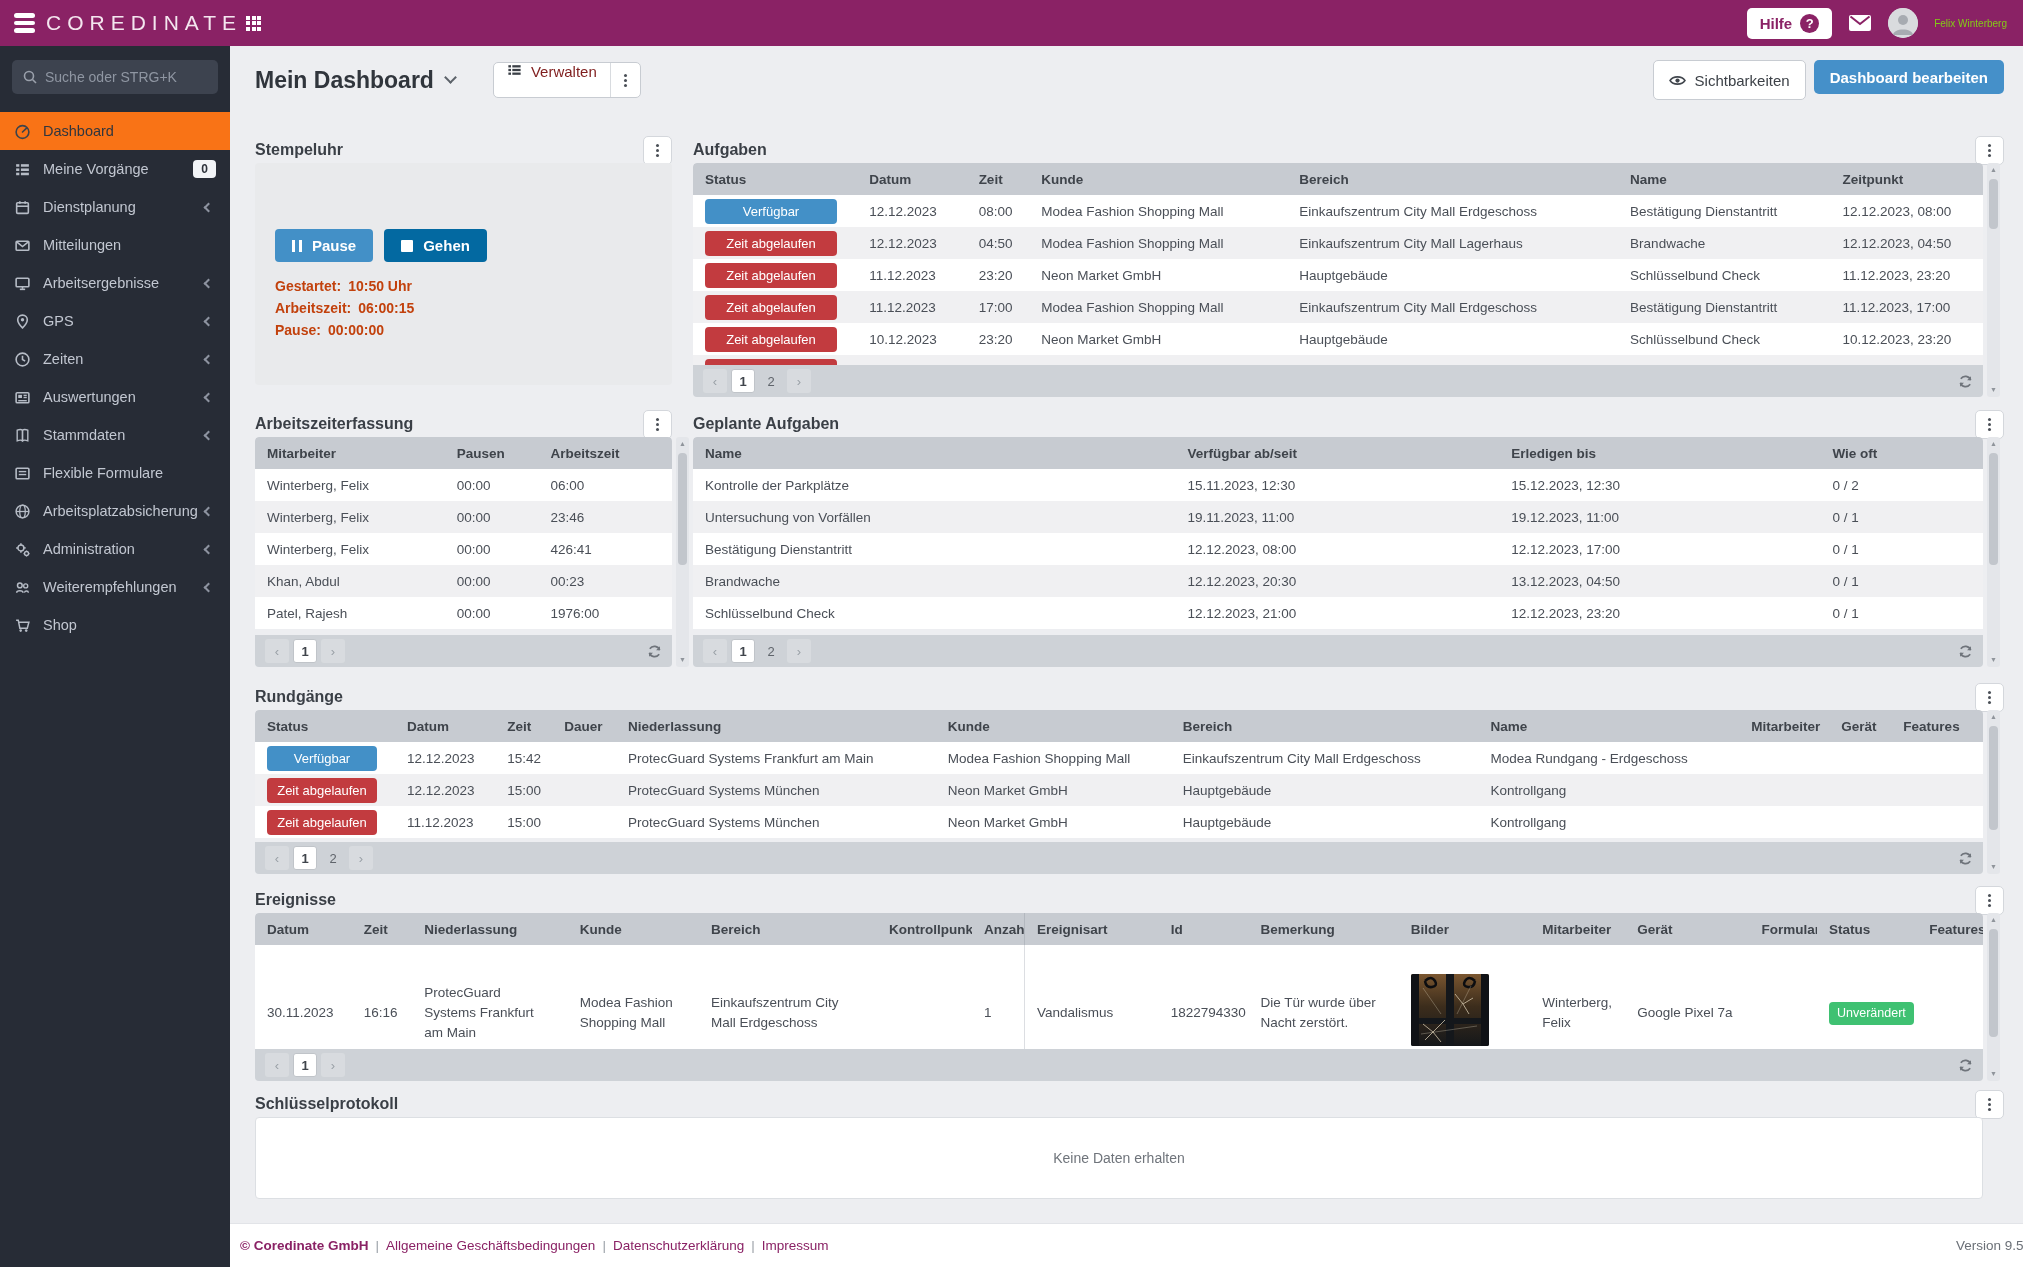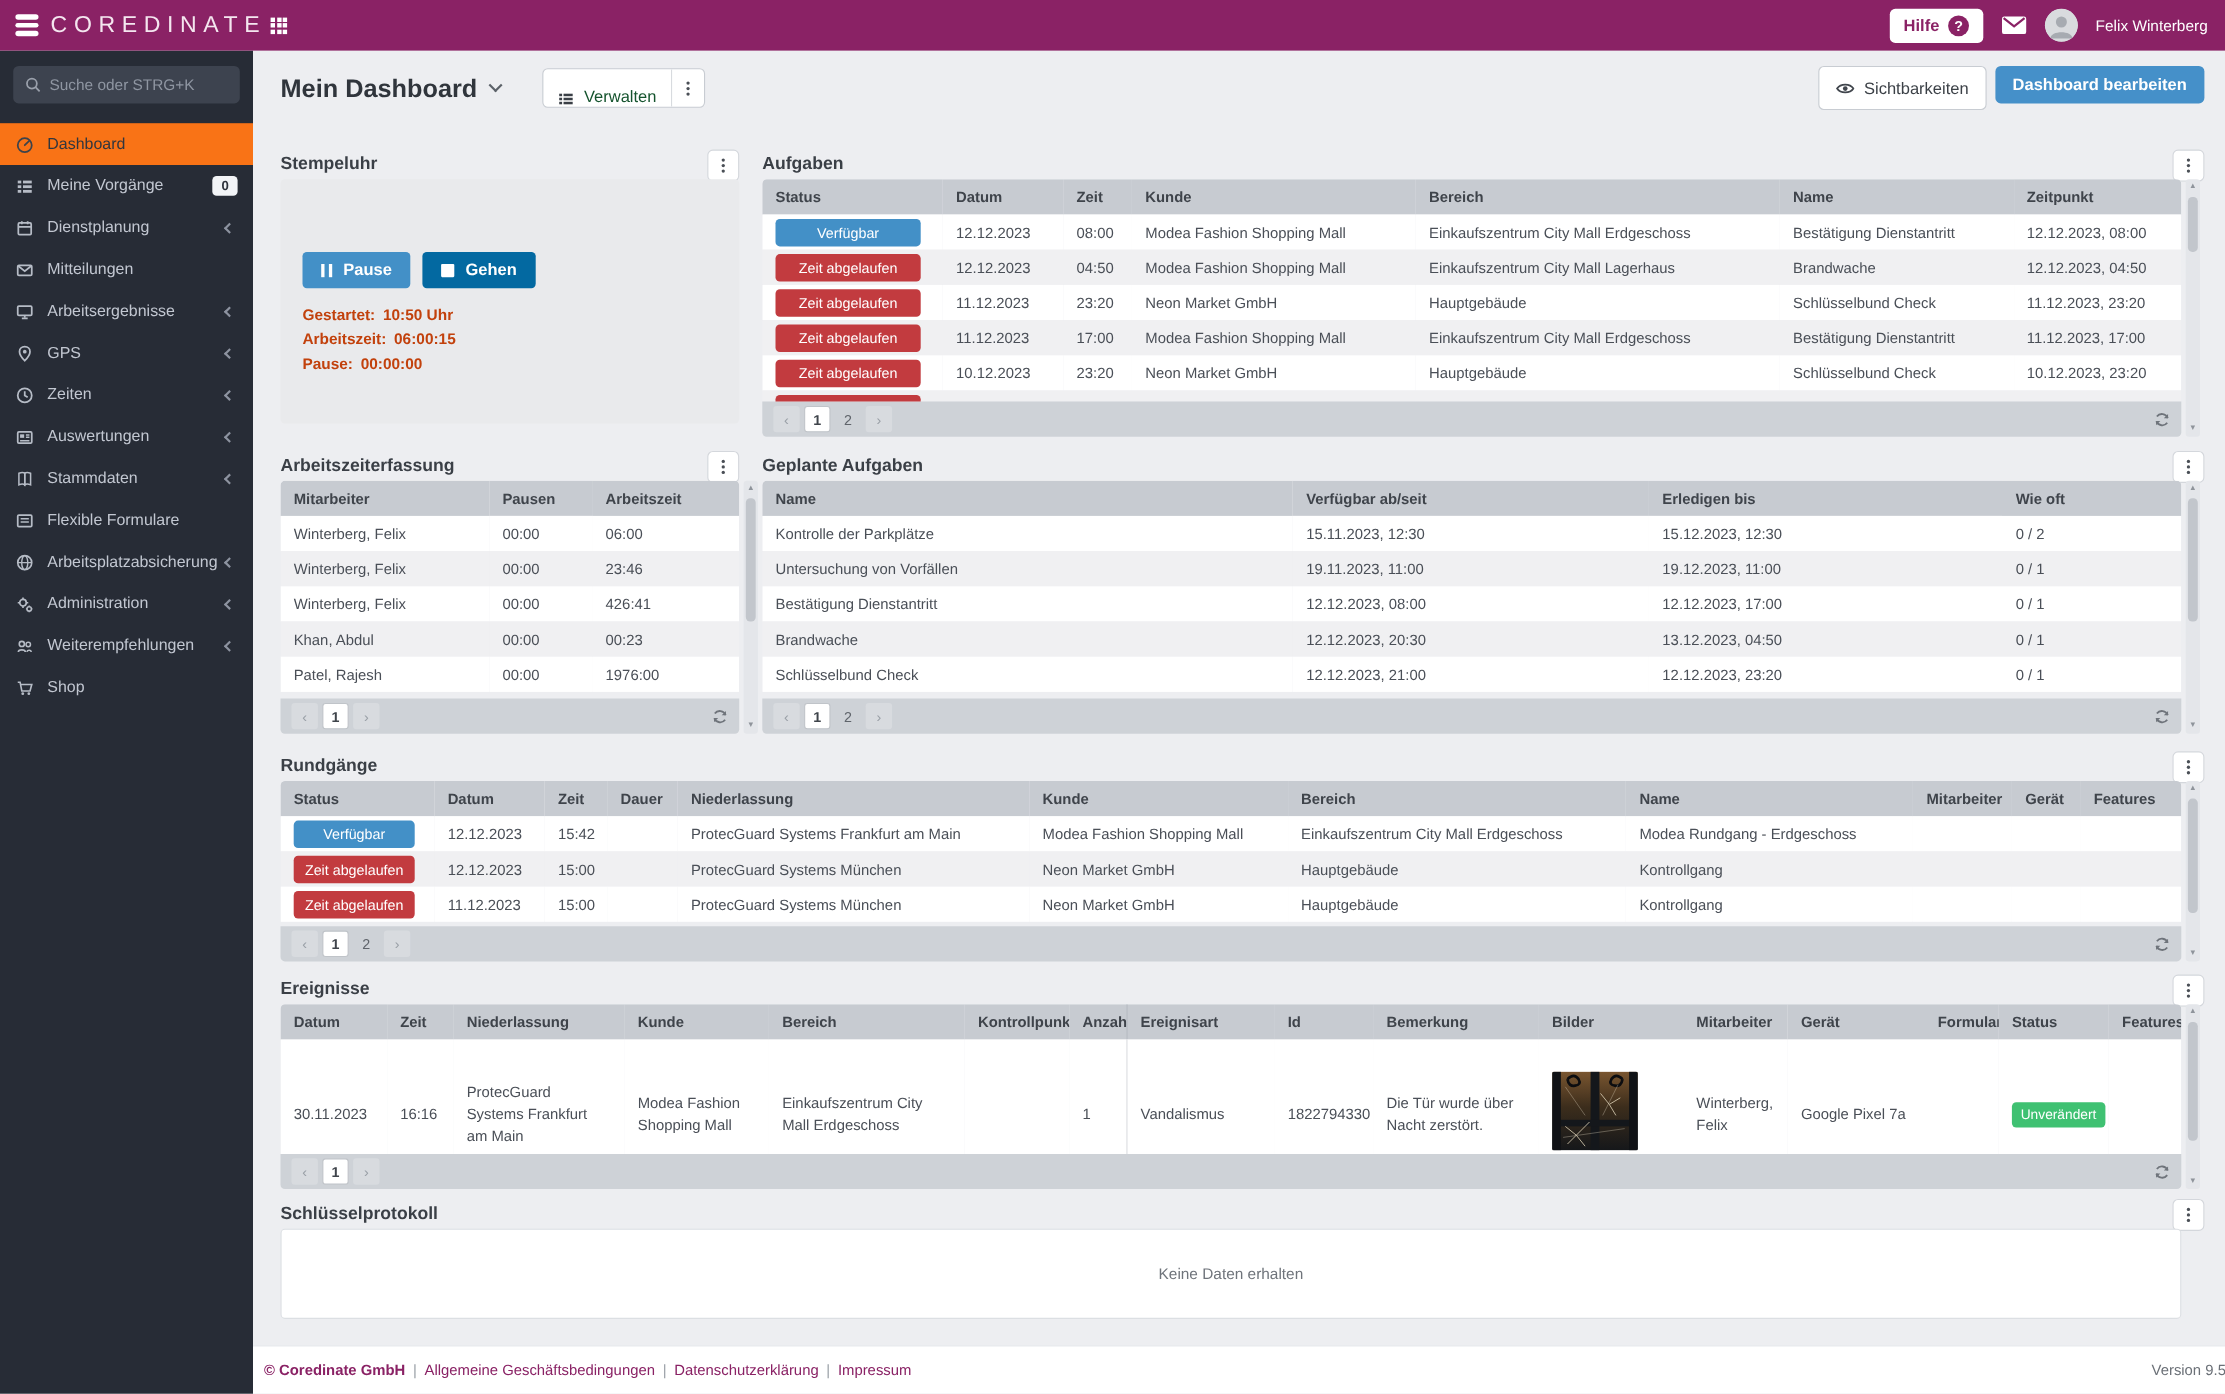--- a/index.html
+++ b/index.html
@@ -16,21 +16,21 @@
   .brand-text{color:#f4e6ef;font-size:21px;letter-spacing:6px;font-weight:400;}
   .grid-ic{margin-left:16px;display:grid;grid-template-columns:repeat(3,4px);gap:1.5px;background:none;border:none;padding:0;}
   .grid-ic i{width:4px;height:4px;background:#fff;display:block;}
   .top-right{margin-left:auto;display:flex;align-items:center;gap:16px;padding-right:16px;}
   .hilfe-btn{display:flex;align-items:center;gap:8px;background:#fff;border:none;border-radius:5px;
     padding:5px 13px;color:#8A2265;font-weight:700;font-size:15px;height:31px;}
   .hilfe-q{width:19px;height:19px;border-radius:50%;background:#8A2265;color:#fff;display:flex;
     align-items:center;justify-content:center;font-size:13px;font-weight:700;}
   .mail-btn{background:none;border:none;padding:0;display:flex;}
   .avatar{width:30px;height:30px;border-radius:50%;overflow:hidden;background:#d9dbde;border:none;padding:0;display:flex;}
-  .user-name{color:#ffffff;font-size:14px;}
+  .user-name{color:#84cc16;font-size:10px;}
 
   
   .sidebar{position:absolute;top:46px;left:0;width:230px;height:1221px;background:#272c36;z-index:20;}
   .search-wrap{position:relative;margin:14px 12px 18px 12px;}
   .search-wrap svg{position:absolute;left:11px;top:10px;}
   .search-input{width:206px;height:34px;background:#3d434f;border:none;border-radius:5px;
     color:#cfd3da;font-size:14px;padding:0 10px 0 33px;outline:none;}
   .search-input::placeholder{color:#8f96a2;}
   .nav-item{display:flex;align-items:center;height:38px;padding:0 14px;color:#c2c7d1;font-size:14.5px;}
   .nav-item .nico{width:17px;height:17px;margin-right:12px;flex:none;display:flex;align-items:center;}
@@ -41,22 +41,22 @@
     border-radius:4px;padding:2px 8px;line-height:14px;}
 
   
   .main{position:absolute;left:230px;top:46px;width:1793px;height:1221px;background:#edeef1;overflow:hidden;}
   .page-head{position:absolute;left:25px;top:14px;width:1749px;height:40px;display:flex;align-items:center;}
   .page-title{font-size:23px;font-weight:700;color:#30353c;margin:0;display:flex;align-items:center;gap:12px;background:none;border:none;padding:0;}
   .dchev{width:9px;height:9px;border-right:2px solid #5c6269;border-bottom:2px solid #5c6269;
     transform:rotate(45deg);margin-top:-5px;}
   .manage-group{margin-left:38px;display:flex;align-items:stretch;height:36px;background:#fff;
     border:1px solid #c8ccd2;border-radius:5px;overflow:hidden;}
-  .manage-main{display:flex;align-items:flex-end;gap:9px;padding:0 13px;background:none;border:none;
-    font-size:15px;color:#14532d;}
+  .manage-main{display:flex;align-items:flex-start;gap:9px;padding:0 13px;background:none;border:none;
+    font-size:15px;color:#7f1d1d;}
   .manage-kebab{width:30px;border:none;border-left:1px solid #d8dbdf;background:none;position:relative;}
   .head-right{margin-left:auto;display:flex;gap:8px;}
   .btn-visibility{display:flex;align-items:center;gap:9px;height:40px;padding:0 15px;background:#fff;
     border:1px solid #c8ccd2;border-radius:5px;font-size:15px;color:#3c4147;}
   .btn-edit{height:34px;padding:0 16px;background:#4590C9;border:none;border-radius:5px;
     color:#fff;font-size:15px;font-weight:700;}
 
   
   .widget{position:absolute;}
   .w-head{display:flex;align-items:center;justify-content:space-between;height:26px;margin-bottom:0;}

